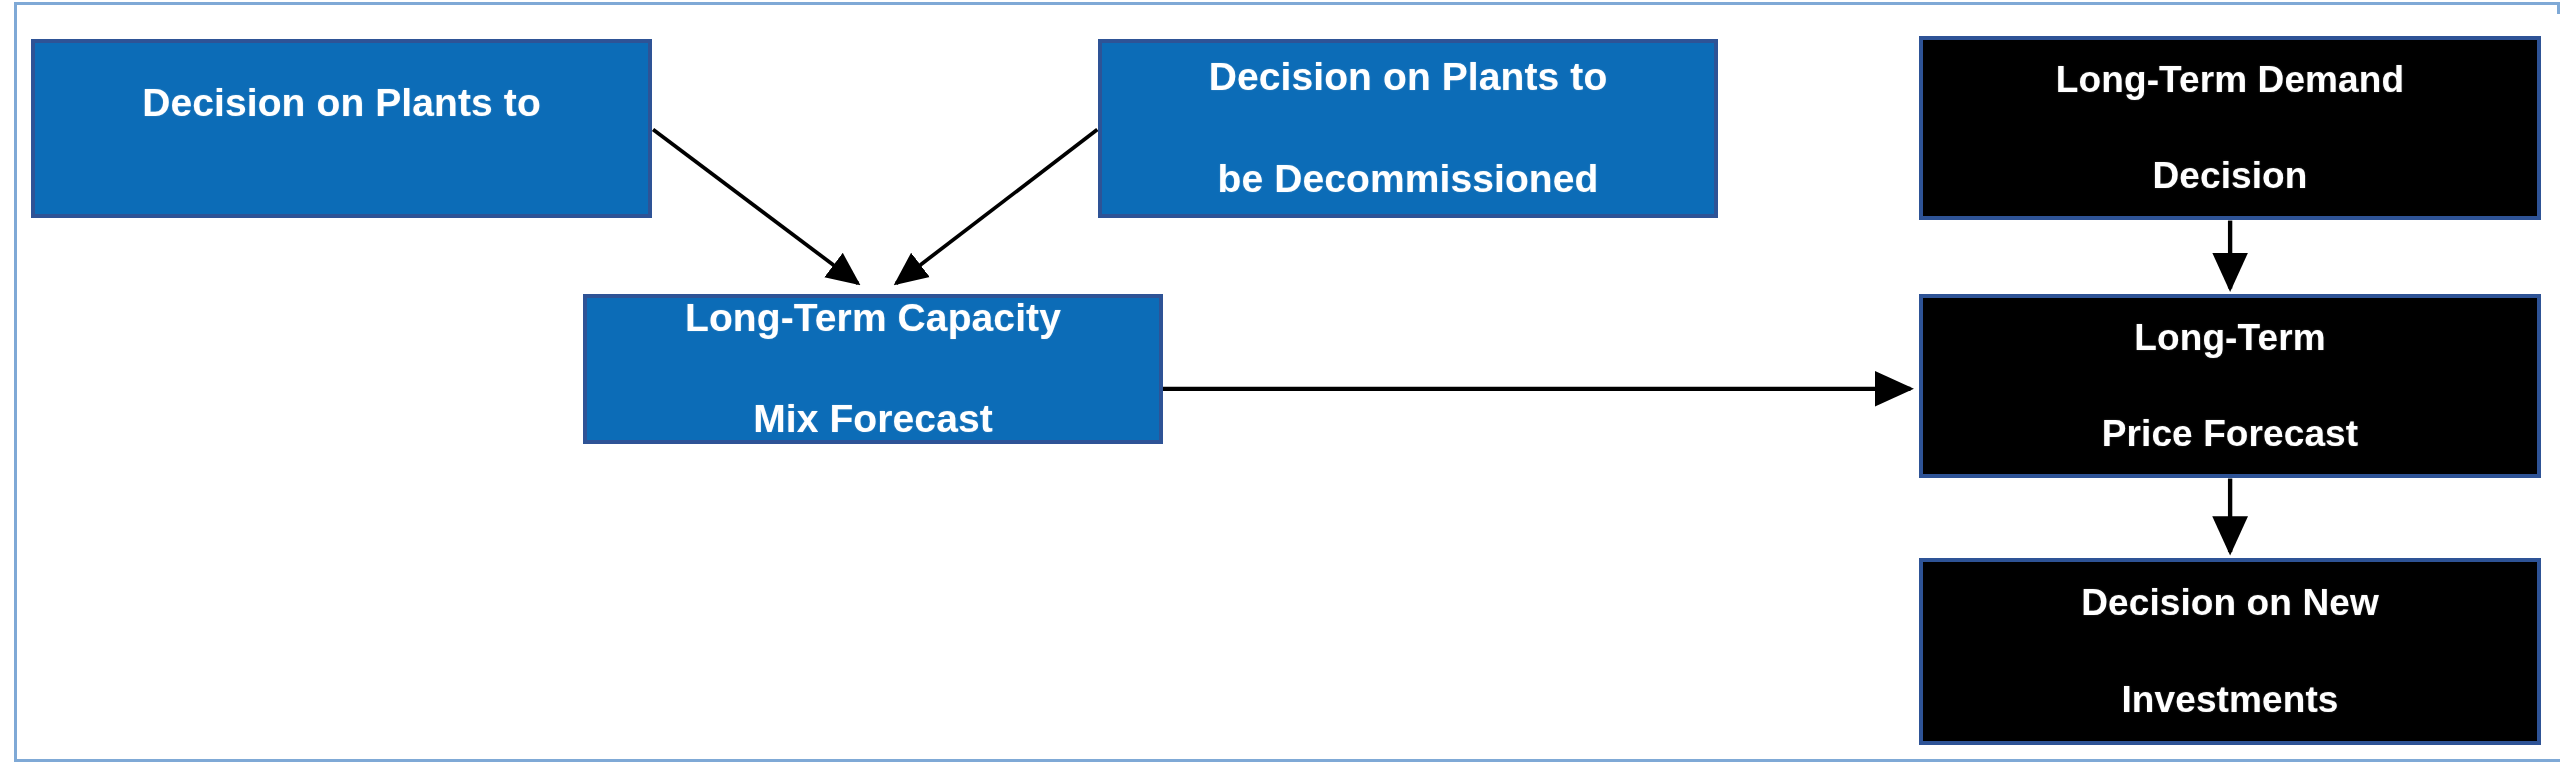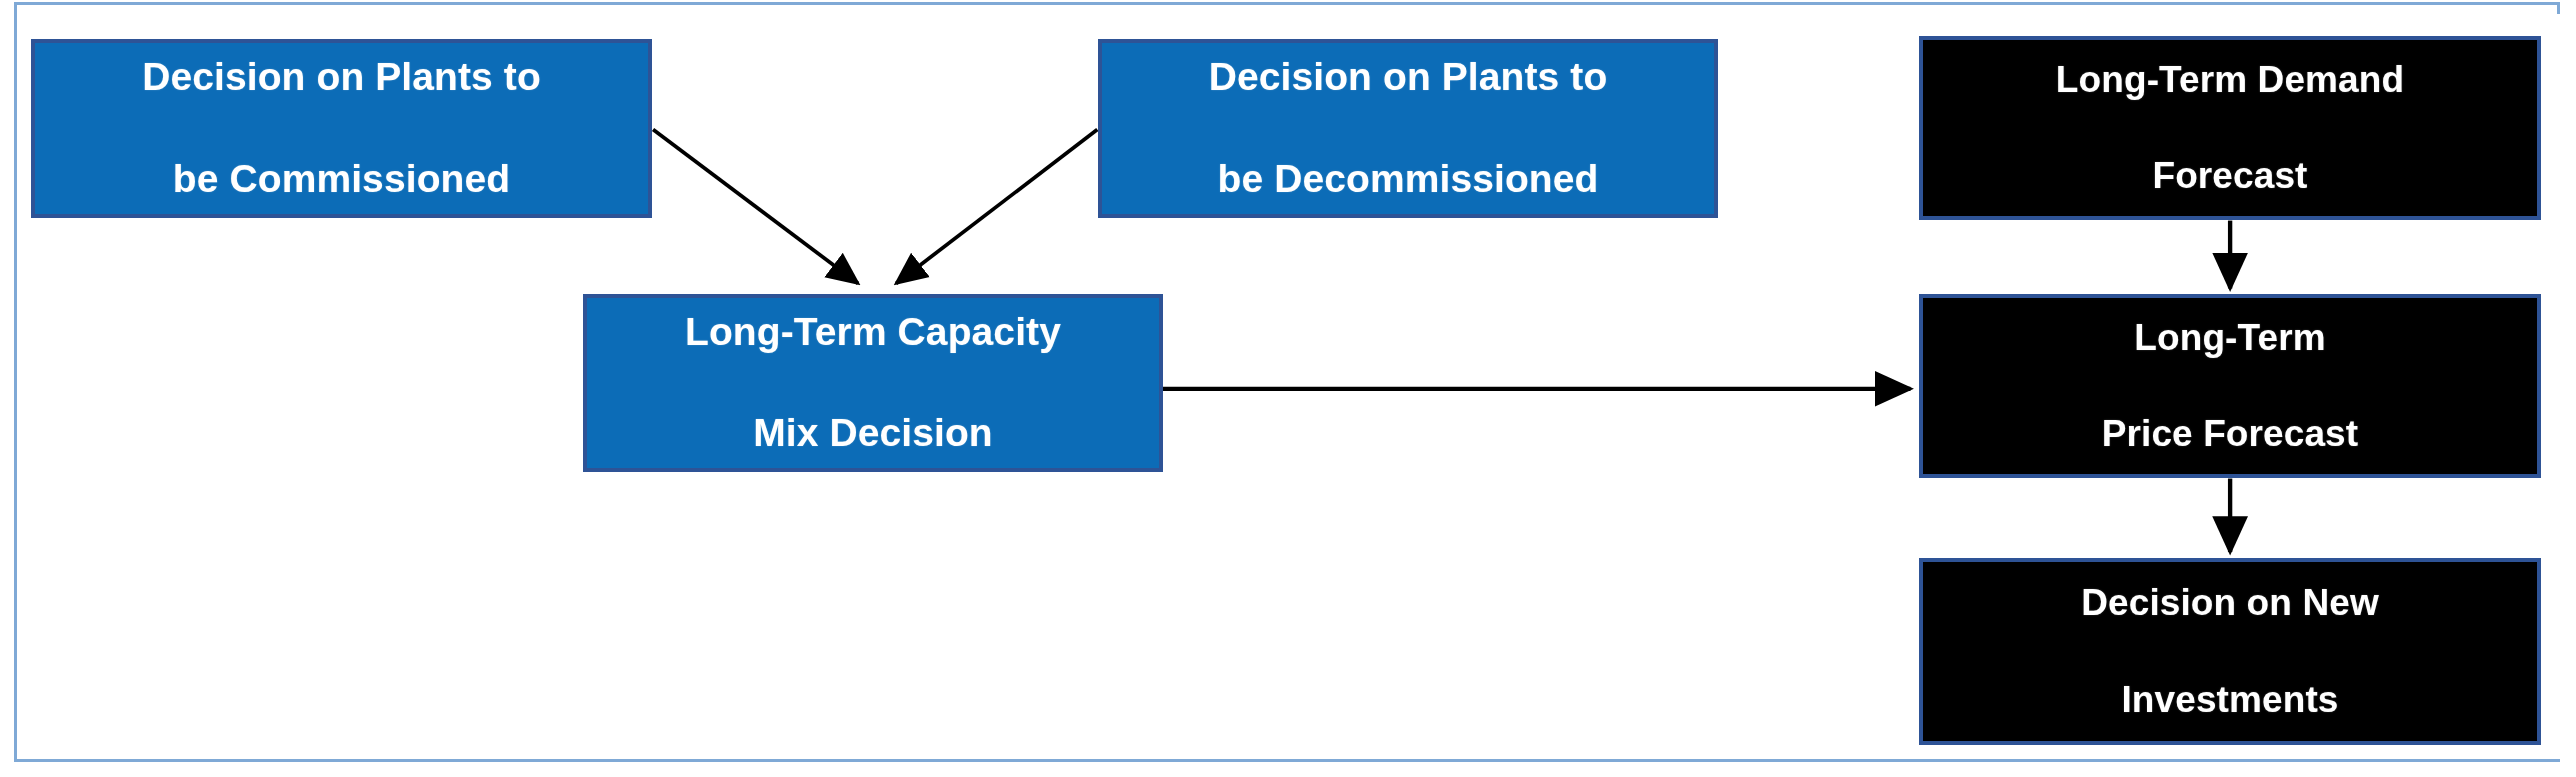--- a/index.html
+++ b/index.html
@@ -47,21 +47,21 @@
     line-height: 1.30;
     letter-spacing: 0.1px;
     text-shadow: 0 0 1.9px rgba(255,255,255,0.25);
   }
   .node-blue { background: #0C6CB7; }
   .node-green { background: #000000; }
 
   
   #node-commissioned   { left: 31px;   top: 39px;  width: 621px;  height: 179px; font-size: 39px; }
   #node-decommissioned { left: 1098px; top: 39px;  width: 620px;  height: 179px; font-size: 39px; }
-  #node-capacity-mix   { left: 583px;  top: 294px; width: 580px;  height: 178px; font-size: 39px; }
+  #node-capacity-mix   { left: 583px;  top: 294px; width: 580px;  height: 150px; font-size: 39px; }
   #node-demand         { left: 1919px; top: 36px;  width: 622px;  height: 184px; font-size: 37px; }
   #node-price          { left: 1919px; top: 294px; width: 622px;  height: 184px; font-size: 37px; }
   #node-investments    { left: 1919px; top: 558px; width: 622px;  height: 187px; font-size: 37px; }
 
   .node span { display: block; padding: 0 17.4px; }
 
   #edges {
     position: absolute;
     left: 0;
     top: 0;
@@ -100,33 +100,33 @@
     <g>
       <line x1="3579" y1="354" x2="3579" y2="463" stroke="#000000" stroke-width="7" marker-end="url(#arrowhead)"></line>
     </g>
 
     <g>
       <line x1="3579" y1="768" x2="3579" y2="886" stroke="#000000" stroke-width="7" marker-end="url(#arrowhead)"></line>
     </g>
   </svg>
 
   <div class="node node-blue" id="node-commissioned">
-    <span><span>Decision on Plants to</span><br><span>be Commissioned</span></span>
+    <span><span>Decision on Plants to</span><br></span>
   </div>
 
   <div class="node node-blue" id="node-decommissioned">
     <span><span>Decision on Plants to</span><br><span>be Decommissioned</span></span>
   </div>
 
   <div class="node node-blue" id="node-capacity-mix">
-    <span><span>Long-Term Capacity</span><br><span>Mix Decision</span></span>
+    <span><span>Long-Term Capacity</span><br><span>Mix Forecast</span></span>
   </div>
 
   <div class="node node-green" id="node-demand">
-    <span><span>Long-Term Demand</span><br><span>Forecast</span></span>
+    <span><span>Long-Term Demand</span><br><span>Decision</span></span>
   </div>
 
   <div class="node node-green" id="node-investments">
     <span><span>Decision on New</span><br><span>Investments</span></span>
   </div>
 
   <div class="node node-green" id="node-price">
     <span><span>Long-Term</span><br><span>Price Forecast</span></span>
   </div>
 </div>

